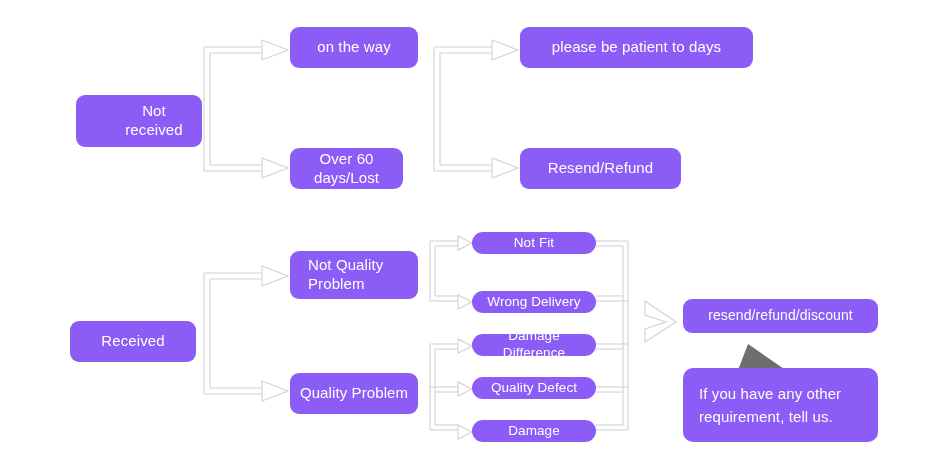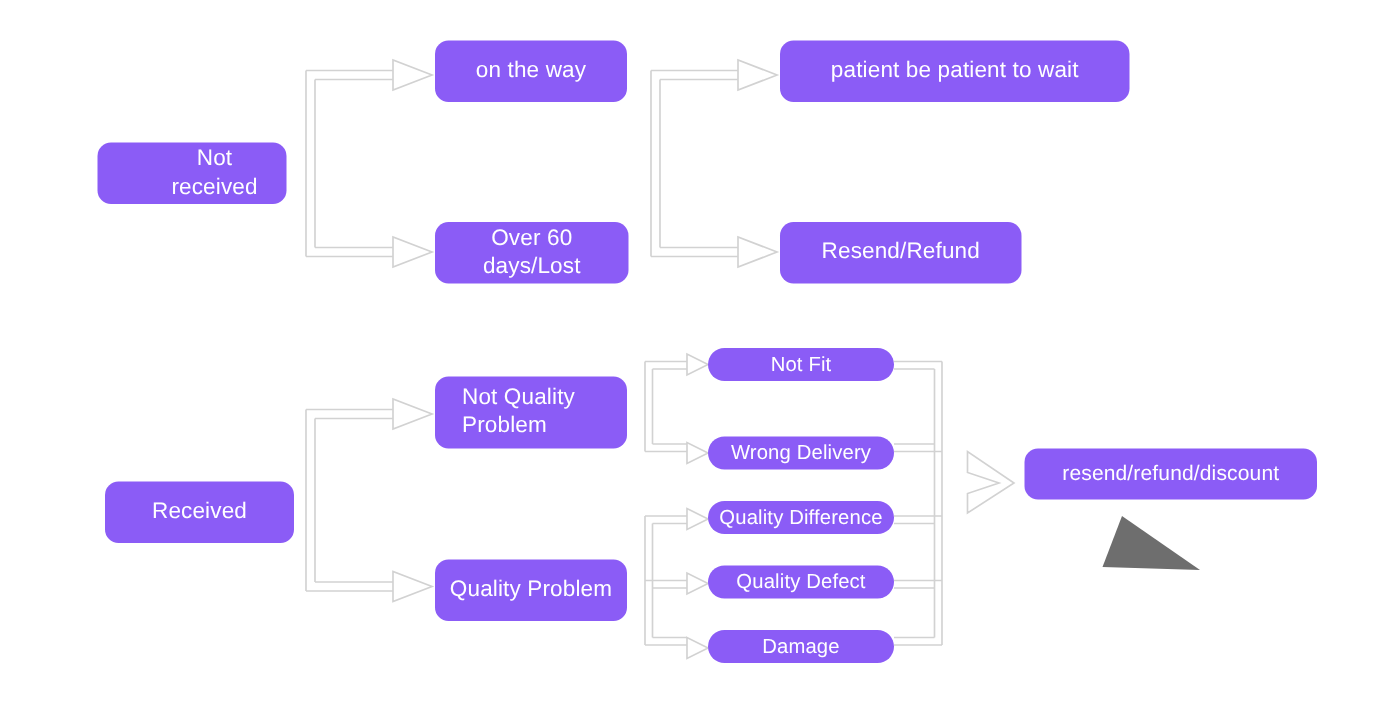--- a/index.html
+++ b/index.html
@@ -149,34 +149,34 @@
       <path class="conn" d="M623,246 L623,425"></path>
     </g>
 
     <g>
       <path class="conn-fill" d="M645,301 L645,315 L666,322 L645,329 L645,342 L676,322 Z"></path>
     </g>
 
     <path class="tail" d="M748,344 L800,380 L735,378 Z"></path>
   </svg>
 
-  <div class="node" style="left:65px; top:95px; width:126px; height:41px;padding-left:36px;">
+  <div class="node" style="left:76px; top:95px; width:126px; height:52px;padding-left:36px;">
     <span>Not received</span>
   </div>
 
   <div class="node" style="left:290px; top:27px; width:128px; height:41px;">
     <span>on the way</span>
   </div>
 
-  <div class="node" style="left:290px; top:148px; width:129px; height:41px;">
+  <div class="node" style="left:290px; top:148px; width:113px; height:41px;">
     <span>Over 60 days/Lost</span>
   </div>
 
   <div class="node" style="left:520px; top:27px; width:233px; height:41px;">
-    <span>patient be patient to wait</span>
+    <span>please be patient to days</span>
   </div>
 
   <div class="node" style="left:520px; top:148px; width:161px; height:41px;">
     <span>Resend/Refund</span>
   </div>
 
   <div class="node" style="left:70px; top:321px; width:126px; height:41px;">
     <span>Received</span>
   </div>
 
@@ -190,29 +190,33 @@
 
   <div class="node small pill" style="left:472px; top:232px; width:124px; height:22px;">
     <span>Not Fit</span>
   </div>
 
   <div class="node small pill" style="left:472px; top:291px; width:124px; height:22px;">
     <span>Wrong Delivery</span>
   </div>
 
   <div class="node small pill" style="left:472px; top:334px; width:124px; height:22px;">
-    <span>Quality Difference</span>
+    <span>Damage Difference</span>
   </div>
 
   <div class="node small pill" style="left:472px; top:377px; width:124px; height:22px;">
     <span>Quality Defect</span>
   </div>
 
   <div class="node small pill" style="left:472px; top:420px; width:124px; height:22px;">
     <span>Damage</span>
   </div>
 
   <div class="node" style="left:683px; top:299px; width:195px; height:34px; font-size:14px;">
     <span>resend/refund/discount</span>
   </div>
 
+  <div class="node callout" style="left:683px; top:368px; width:195px; height:74px;">
+    <span>If you have any other
+requirement, tell us.</span>
+  </div>
 
 </div>
 
 </body></html>

